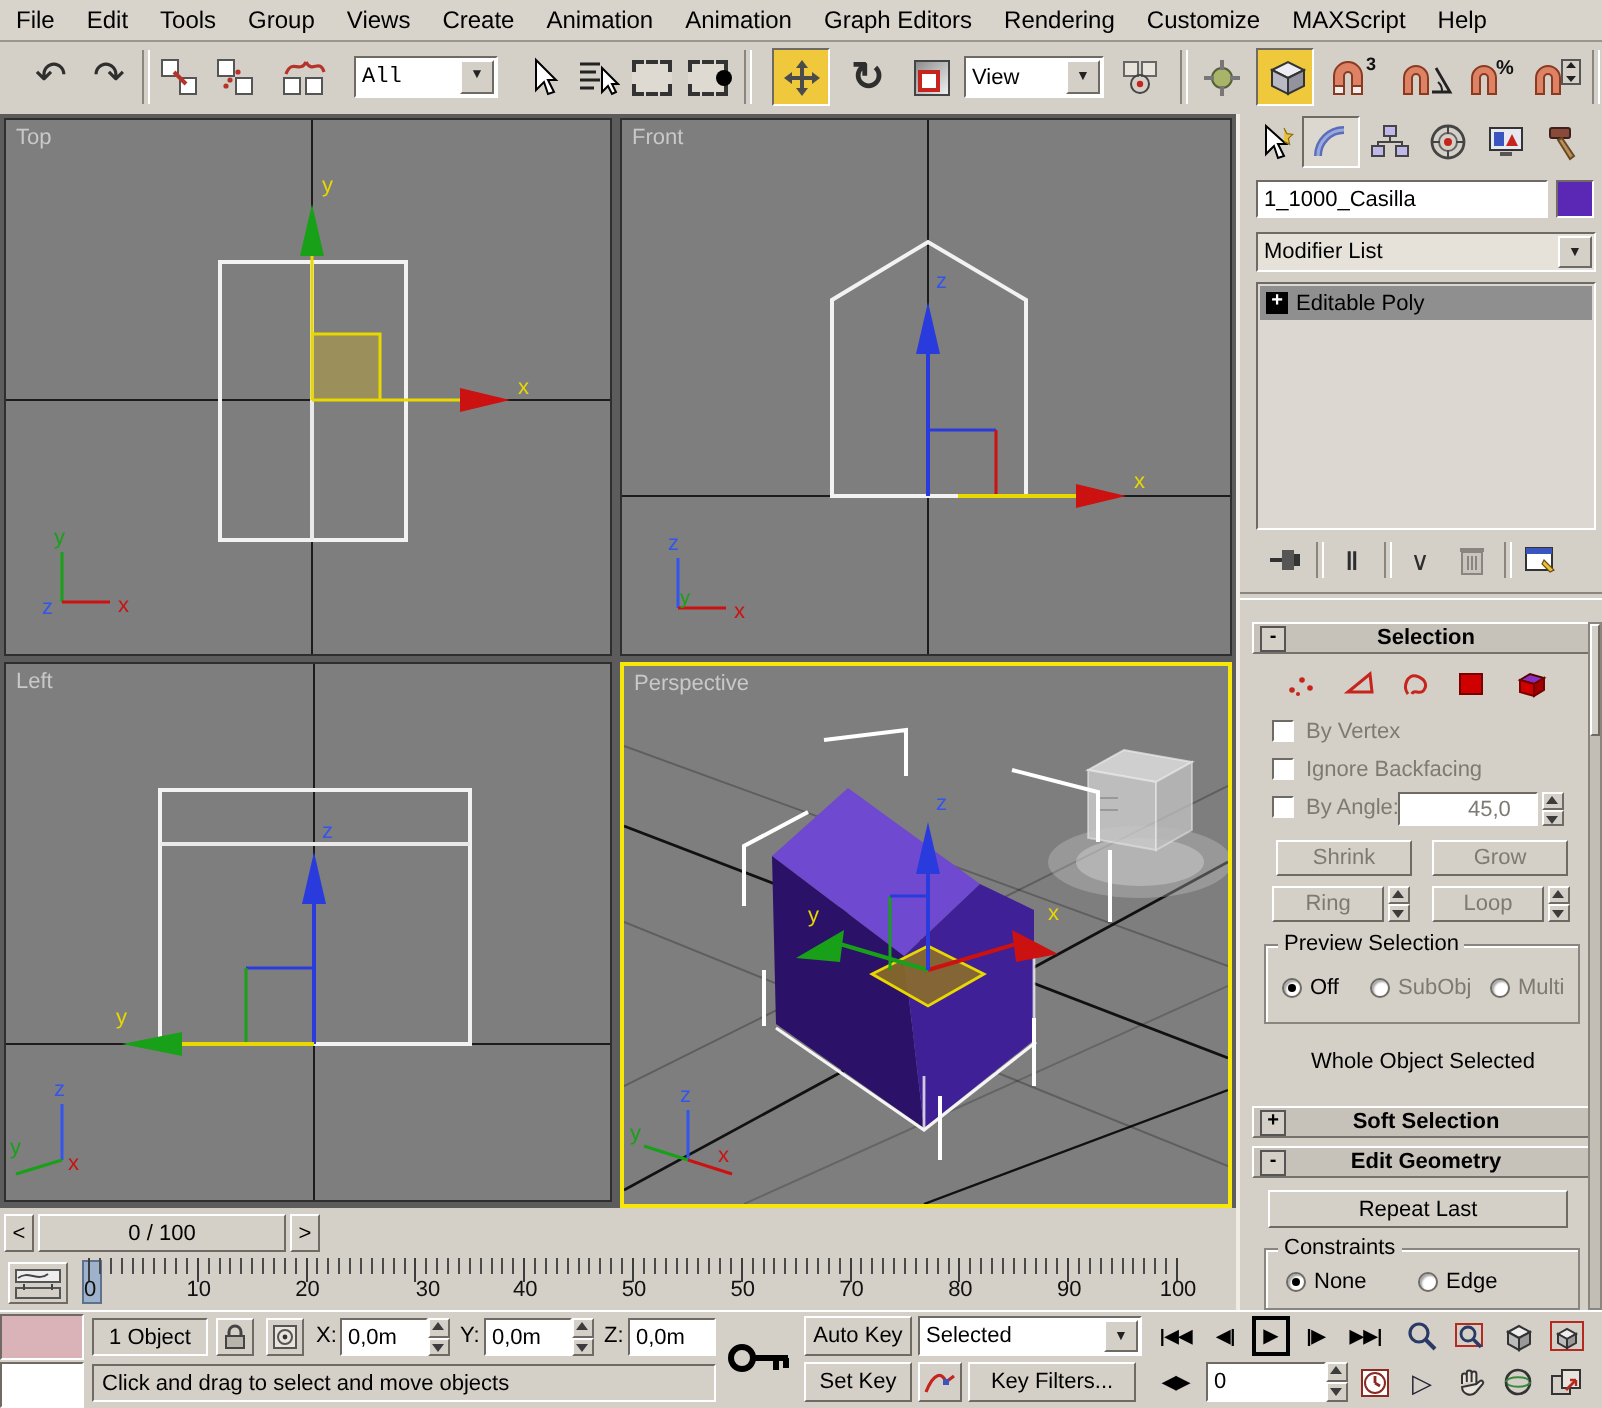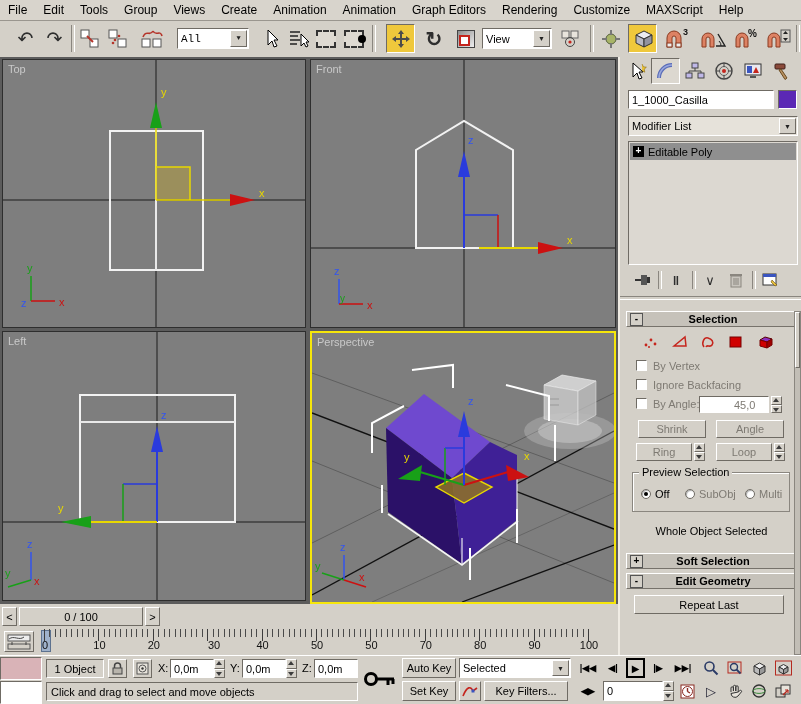--- a/index.html
+++ b/index.html
@@ -536,21 +536,21 @@
       </div>
     <span class="spin" style="left:151px;top:339px;height:17px;">
         <b class="su"></b>
         <b class="sd"></b>
       </span>
 
     <div class="btn" style="left:18px;top:363px;width:68px;height:18px;">
         <span class="dis">Shrink</span>
       </div>
     <div class="btn" style="left:96px;top:363px;width:68px;height:18px;">
-        <span class="dis">Angle</span>
+        <span class="dis">Grow</span>
       </div>
 
     <div class="btn" style="left:16px;top:386px;width:56px;height:18px;">
         <span class="dis">Ring</span>
       </div>
     <span class="spin" style="left:74px;top:386px;height:18px;">
         <b class="su"></b>
         <b class="sd"></b>
       </span>
     <div class="btn" style="left:96px;top:386px;width:56px;height:18px;">
@@ -580,20 +580,27 @@
 
     <div class="roll" style="left:6px;top:516px;width:174px;">
       <span class="pm">-</span>
       <span>Edit Geometry</span>
     </div>
 
     <div class="btn" style="left:14px;top:538px;width:150px;height:19px;">
         <span>Repeat Last</span>
       </div>
 
+    <div class="grp" style="left:12px;top:567px;width:158px;height:31px;">
+      <span class="leg">Constraints</span>
+      <span class="radio on" style="left:10px;top:11px;"></span>
+      <span class="lbl" style="left:24px;top:10px;">None</span>
+      <span class="radio" style="left:76px;top:11px;"></span>
+      <span class="lbl" style="left:90px;top:10px;">Edge</span>
+    </div>
 
     <div class="a" style="left:174px;top:254px;width:7px;height:344px;background:#c2beb6;border:1px solid #8a867f;box-sizing:border-box;">
       <div style="width:100%;height:56px;background:#d4d0c8;border:1px solid;border-color:#fff #6f6b64 #6f6b64 #fff;box-sizing:border-box;"></div>
     </div>
   </div>
 
   <div class="a" style="left:0;top:655px;width:801px;height:49px;background:#d4d0c8;border-top:1px solid #fff;">
 
     <div class="sunk" style="left:0;top:1px;width:42px;height:23px;background:#d9b3b7;"></div>
     <div class="sunk" style="left:0;top:25px;width:42px;height:23px;background:#fff;"></div>

